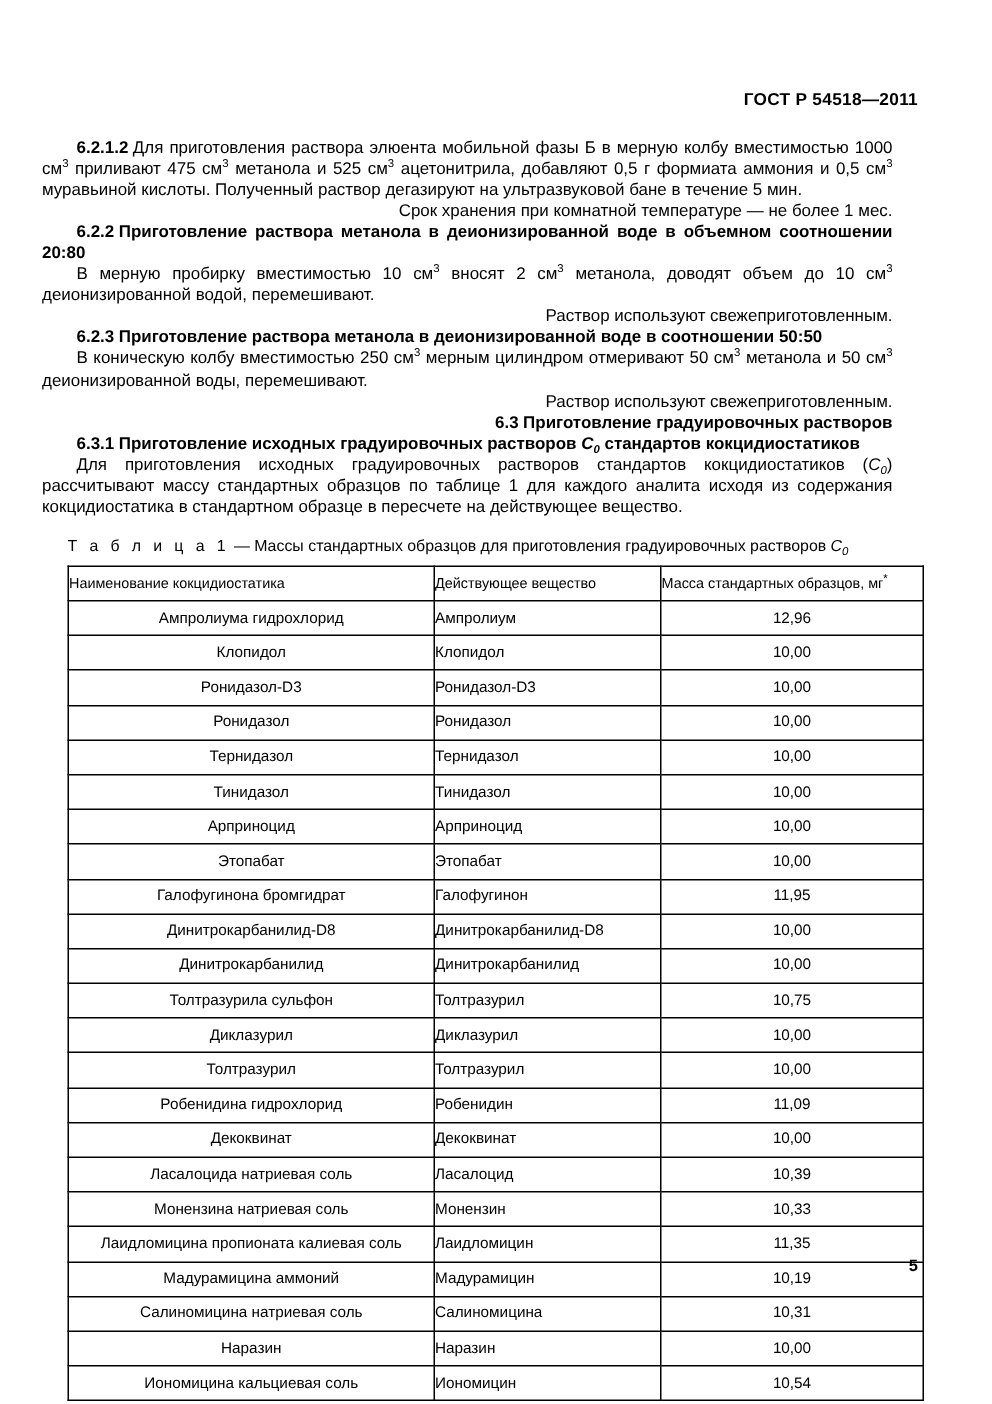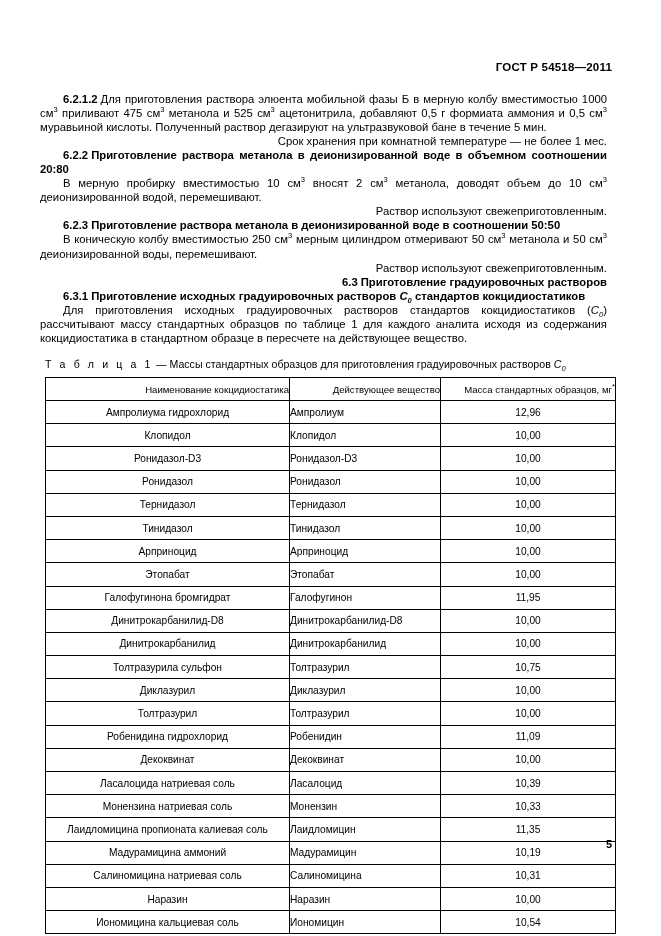--- a/index.html
+++ b/index.html
@@ -31,21 +31,21 @@
     font-size: 11.5px;
     font-weight: bold;
     letter-spacing: 0.2px;
     line-height: 1;
   }
 
   
   .body-block {
     position: absolute;
     top: 92px;
-    left: 40px;
+    left: 28px;
     width: 567px;
     font-size: 11.3px;
     line-height: 14.05px;
     text-align: justify;
     text-justify: inter-word;
   }
   .para {
     margin: 0;
     text-indent: 23px;
     hyphens: manual;
@@ -98,21 +98,21 @@
     table-layout: fixed;
   }
   .data-table td, .data-table th {
     border: 1px solid #000000;
     padding: 0;
     vertical-align: middle;
     font-weight: normal;
   }
   .data-table thead th {
     height: 22px;
-    text-align: right;
+    text-align: left;
     font-size: 9.6px;
     border-bottom: 1.6px solid #000;
   }
   .data-table tbody td {
     height: 22.2px;
   }
   .col-name   { width: 243px; }
   .col-active { width: 150px; }
   .col-mass   { width: 174px; }
 

